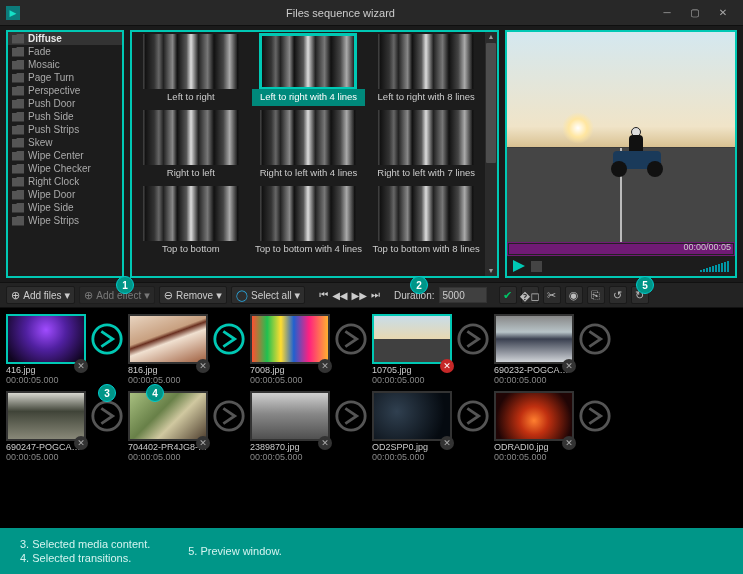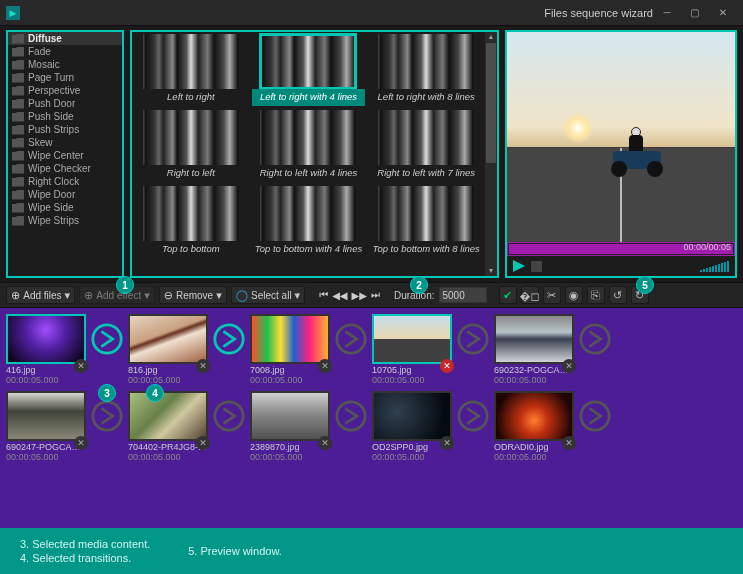--- a/index.html
+++ b/index.html
@@ -1,30 +1,30 @@
 <!DOCTYPE html>
 <html><head>
 <meta charset="utf-8">
 <style>
 * { margin:0; padding:0; box-sizing:border-box; font-family:"Segoe UI",Arial,sans-serif; user-select:none; }
 body { background:#000; width:743px; height:574px; overflow:hidden; position:relative; }
 .window { width:100%; height:100%; background:#1a1a1a; display:flex; flex-direction:column; }
 .titlebar { height:26px; background:#282828; display:flex; align-items:center; padding:0 6px; color:#ccc; font-size:11px; border-bottom:1px solid #0f0f0f; }
 .titlebar .appicon { width:14px; height:14px; background:#0d7b7b; margin-right:8px; display:flex; align-items:center; justify-content:center; color:#15e0c7; font-size:9px; }
-.titlebar .title { flex:1; text-align:right; }
+.titlebar .title { flex:1; text-align:center; }
 .titlebar .winbtn { width:28px; height:18px; display:flex; align-items:center; justify-content:center; color:#aaa; font-size:10px; cursor:pointer; }
 .top { display:flex; height:256px; padding:4px 6px; gap:6px; }
 .listpanel { width:118px; border:2px solid #00c8b4; background:#1c1c1c; overflow:hidden; position:relative; }
 .listpanel .li { display:flex; align-items:center; gap:4px; padding:1px 4px; color:#aaa; font-size:10px; cursor:pointer; }
 .listpanel .li.sel { background:#333; color:#e8e8e8; font-weight:600; }
 .foldericon { width:12px; height:10px; background:#555; clip-path:polygon(0 15%,35% 15%,45% 0,100% 0,100% 100%,0 100%); }
 .gridpanel { flex:1; border:2px solid #00c8b4; background:#1c1c1c; position:relative; display:flex; }
 .gridinner { flex:1; overflow:hidden; padding:2px; }
 .grid { display:grid; grid-template-columns:repeat(3,1fr); gap:4px; }
-.gcell { text-align:center;font-style:italic; }
+.gcell { text-align:center; }
 .gthumb { width:96px; height:55px; background:linear-gradient(90deg,#111 0%,#333 10%,#666 15%,#222 20%,#888 30%,#111 35%,#555 45%,#ddd 50%,#222 58%,#777 68%,#111 75%,#444 85%,#aaa 92%,#222 100%); margin:0 auto; border:2px solid transparent; cursor:pointer; }
 .gcell.sel .gthumb { border-color:#00c8b4; box-shadow:0 0 0 1px #00c8b4; }
 .glabel { font-size:9.5px; color:#ccc; padding:2px 0 4px; cursor:pointer; }
 .gcell.sel .glabel { background:#00897b; color:#fff; }
 .vscroll { width:12px; background:#2b2b2b; position:relative; }
 .vscroll .tri { position:absolute; left:2px; width:8px; height:8px; color:#999; font-size:7px; text-align:center; }
 .vscroll .thumb { position:absolute; left:1px; right:1px; background:#4d4d4d; border-radius:1px; }
 
 .preview { width:232px; border:2px solid #00c8b4; background:#000; display:flex; flex-direction:column; position:relative; }
 .previmg { flex:1; position:relative; overflow:hidden; }
@@ -32,38 +32,38 @@
 .sun { position:absolute; left:24%; top:38%; width:32px; height:32px; border-radius:50%; background:radial-gradient(#fff 0%,#ffe6a0 40%,rgba(255,230,160,0) 70%); }
 .road { position:absolute; left:0; right:0; top:55%; bottom:0; background:#454545; transform-origin:top; }
 .road::after { content:""; position:absolute; left:50%; top:0; bottom:0; width:2px; background:#bbb; transform:translateX(-50%); }
 .biker { position:absolute; left:44%; top:47%; width:60px; height:58px; }
 .biker .body { position:absolute; left:22px; top:4px; width:14px; height:20px; background:#111; border-radius:4px; }
 .biker .head { position:absolute; left:24px; top:-4px; width:10px; height:10px; border-radius:50%; background:#ddd; border:1px solid #222; }
 .biker .bike { position:absolute; left:6px; top:20px; width:48px; height:18px; background:#1a3a5a; border-radius:4px; }
 .biker .wheel { position:absolute; width:16px; height:16px; border-radius:50%; background:#111; top:30px; }
 .biker .w1 { left:4px; } .biker .w2 { left:40px; }
 
-.timebar { height:14px; background:#a21caf; position:relative; }
+.timebar { height:14px; background:#701a75; position:relative; }
 .timebar .fill { position:absolute; inset:1px; border:1px solid #222; }
 .timebar .txt { position:absolute; right:4px; top:0; font-size:9px; color:#ccc; }
 .pcontrols { height:20px; background:#1c1c1c; display:flex; align-items:center; padding:0 6px; gap:6px; }
 .pplay { width:12px; height:12px; background:#00c8b4; clip-path:polygon(0 0,100% 50%,0 100%); cursor:pointer; }
 .pstop { width:11px; height:11px; background:#444; cursor:pointer; }
 .vol { margin-left:auto; display:flex; gap:1px; align-items:flex-end; height:12px; }
 .vol span { width:2px; background:#0097a7; }
 
 .toolbar { height:26px; background:#232323; border-top:1px solid #111; border-bottom:1px solid #111; display:flex; align-items:center; padding:0 6px; gap:4px; color:#ccc; font-size:10px; }
 .tbtn { display:flex; align-items:center; gap:3px; padding:2px 4px; cursor:pointer; background:#2d2d2d; border:1px solid #1a1a1a; border-radius:2px; height:18px; }
 .tbtn .ico { font-size:11px; color:#ccc; }
 .toolbar input { background:#404040; border:1px solid #333; color:#ccc; font-size:10px; width:48px; padding:1px 3px; height:16px; }
 .toolbar .sep { flex:0 0 6px; }
 .toolbar .right { margin-left:8px; display:flex; gap:4px; }
 .ticon { width:18px; height:18px; display:flex; align-items:center; justify-content:center; color:#bbb; font-size:11px; cursor:pointer; background:#2d2d2d; border:1px solid #1a1a1a; border-radius:2px; }
 
-.timeline { flex:1; background:#4c1d95; overflow:hidden; padding:6px 6px 2px; position:relative; }
+.timeline { flex:1; background:#000000; overflow:hidden; padding:6px 6px 2px; position:relative; }
 .tlrow { display:flex; align-items:flex-start; gap:4px; margin-bottom:6px; }
 .clip { position:relative; cursor:pointer; }
 .cthumb { width:80px; height:50px; border:2px solid transparent; background:#333; position:relative; overflow:hidden; }
 .clip.sel .cthumb { border-color:#00c8b4; }
 .cthumb::after { content:""; position:absolute; inset:0; }
 .clabel { font-size:9px; color:#ccc; margin-top:1px; max-width:80px; overflow:hidden; white-space:nowrap; text-overflow:ellipsis; }
 .ctime { font-size:9px; color:#888; }
 .cremove { position:absolute; right:-2px; bottom:12px; width:14px; height:14px; border-radius:50%; background:#333; color:#aaa; font-size:9px; display:flex; align-items:center; justify-content:center; cursor:pointer; }
 .cremove.red { background:#c62828; color:#fff; }
 .arrow { width:34px; height:50px; display:flex; align-items:center; justify-content:center; cursor:pointer; }

